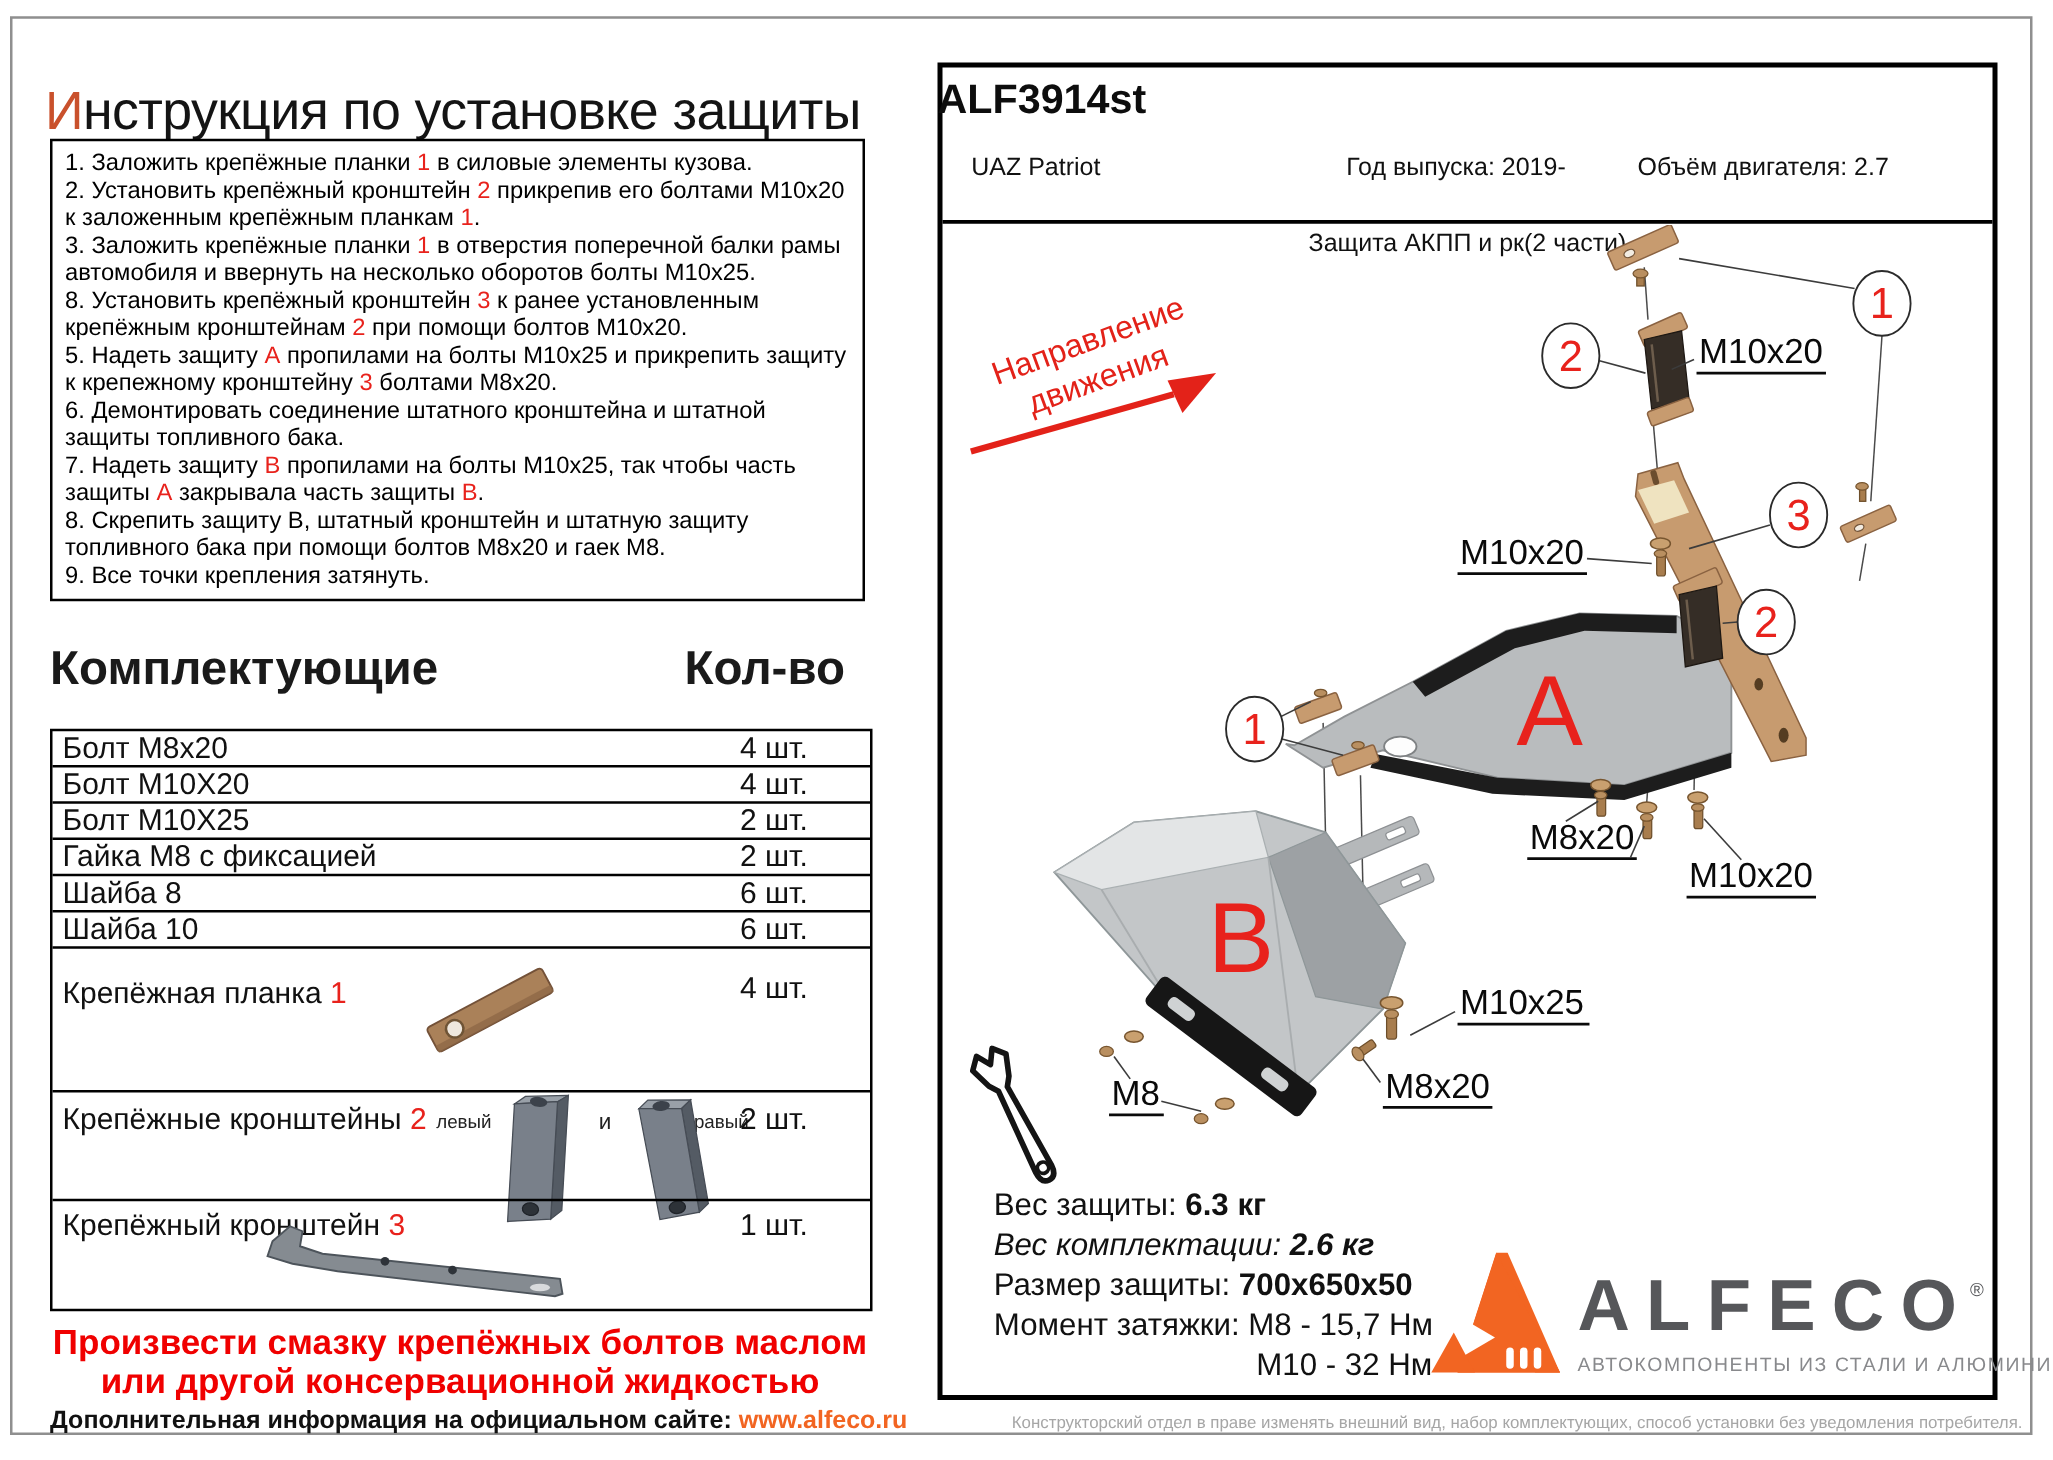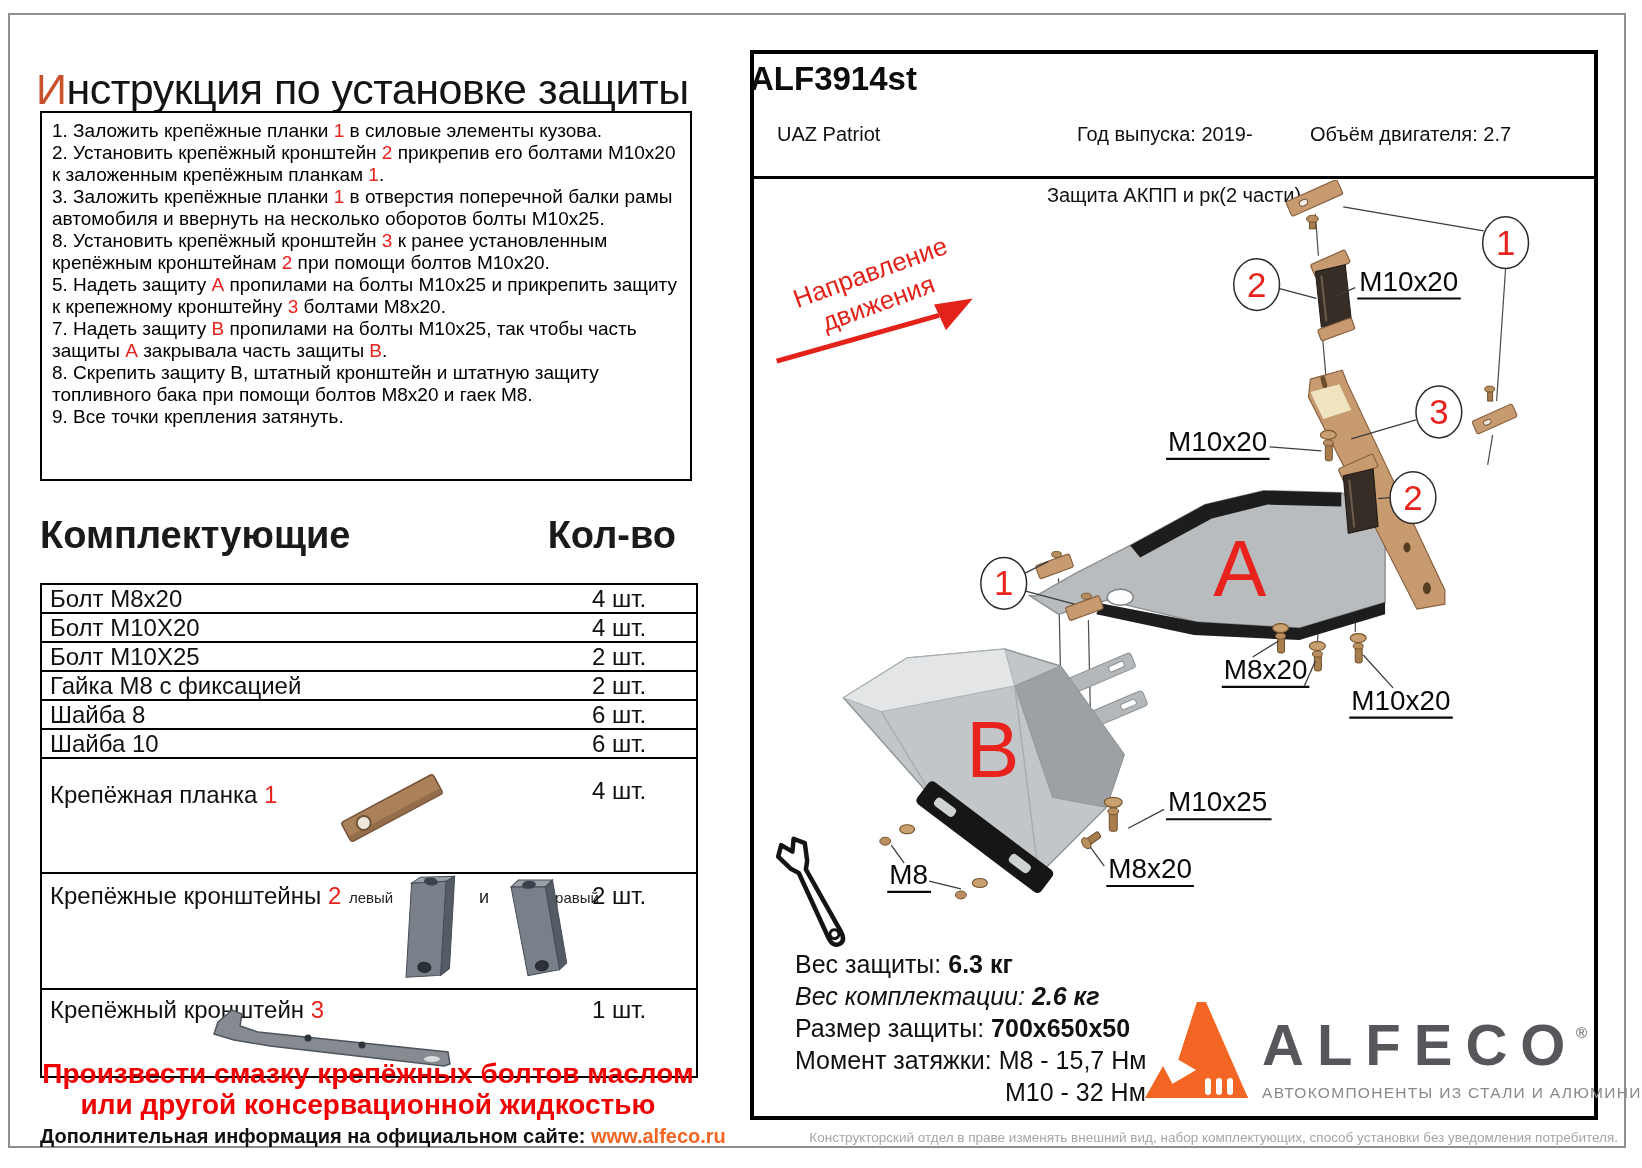--- a/index.html
+++ b/index.html
@@ -13,21 +13,21 @@
   .title .accent{color:#c9512c;}
   .instr-box{left:40px;top:111px;width:628px;height:352px;border:2px solid #000;padding:7px 10px;font-size:19px;line-height:22px;color:#000;}
   .instr-box p{margin:0;}
   .comp-head{left:40px;top:514px;width:656px;display:flex;justify-content:space-between;font-size:38px;font-weight:700;color:#1a1a1a;}
   .comp-head .qh{margin-right:20px;}
   .comp-table{left:40px;top:583px;width:654px;border:2px solid #000;}
   .crow{position:relative;border-top:2px solid #000;height:27px;}
   .crow:first-child{border-top:none;padding-left:44px;}
   .crow.tall1{height:113px;}
   .crow.tall2{height:85px;}
-  .crow.tall3{height:86px;margin-top:29px;}
+  .crow.tall3{height:86px;}
   .clabel{position:absolute;left:8px;top:50%;transform:translateY(-50%);font-size:24px;white-space:nowrap;}
   .cqty{position:absolute;left:550px;top:50%;transform:translateY(-50%);font-size:24px;white-space:nowrap;}
   .tall1 .clabel{top:22px;transform:none;}
   .tall1 .cqty{top:18px;transform:none;}
   .tall2 .clabel{top:8px;transform:none;}
   .tall2 .cqty{top:8px;transform:none;}
   .tall3 .clabel{top:6px;transform:none;}
   .tall3 .cqty{top:6px;transform:none;}
   .cap{position:absolute;font-size:15px;color:#222;}
   .warning{left:40px;top:1058px;width:656px;text-align:center;font-size:28px;line-height:31px;font-weight:700;color:#f00000;}
@@ -74,20 +74,21 @@
   <div class="abs page-border"></div>
 
   <h1 class="abs title"><span class="accent">И</span><span>нструкция по установке защиты</span></h1>
 
   <div class="abs instr-box">
     <p><span>1.  Заложить крепёжные планки </span><span class="red">1</span><span> в силовые элементы кузова.</span></p>
     <p><span>2.  Установить крепёжный кронштейн </span><span class="red">2</span><span> прикрепив его болтами М10х20 к заложенным крепёжным планкам </span><span class="red">1</span><span>.</span></p>
     <p><span>3.  Заложить крепёжные планки </span><span class="red">1</span><span> в отверстия поперечной балки рамы автомобиля и ввернуть на несколько оборотов болты М10х25.</span></p>
     <p><span>8.  Установить крепёжный кронштейн </span><span class="red">3</span><span> к ранее установленным крепёжным кронштейнам </span><span class="red">2</span><span> при помощи болтов М10х20.</span></p>
     <p><span>5.  Надеть защиту </span><span class="red">А</span><span> пропилами на болты М10х25 и прикрепить защиту к крепежному кронштейну </span><span class="red">3</span><span> болтами М8х20.</span></p>
+    <p><span>6.  Демонтировать соединение штатного кронштейна и штатной защиты топливного бака.</span></p>
     <p><span>7.  Надеть защиту </span><span class="red">В</span><span> пропилами на болты М10х25, так чтобы часть защиты </span><span class="red">А</span><span> закрывала часть защиты </span><span class="red">В</span><span>.</span></p>
     <p><span>8.  Скрепить защиту В, штатный кронштейн и штатную защиту топливного бака при помощи болтов М8х20 и гаек М8.</span></p>
     <p><span>9.  Все точки крепления затянуть.</span></p>
   </div>
 
   <div class="abs comp-head">
     <span>Комплектующие</span>
     <span class="qh">Кол-во</span>
   </div>
 

